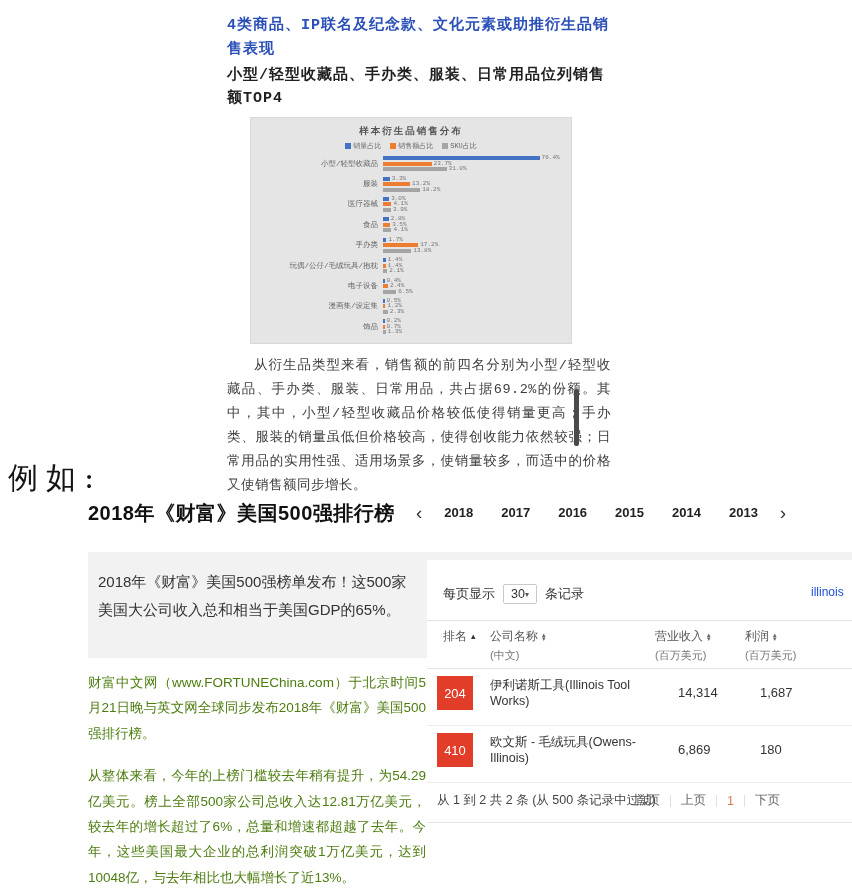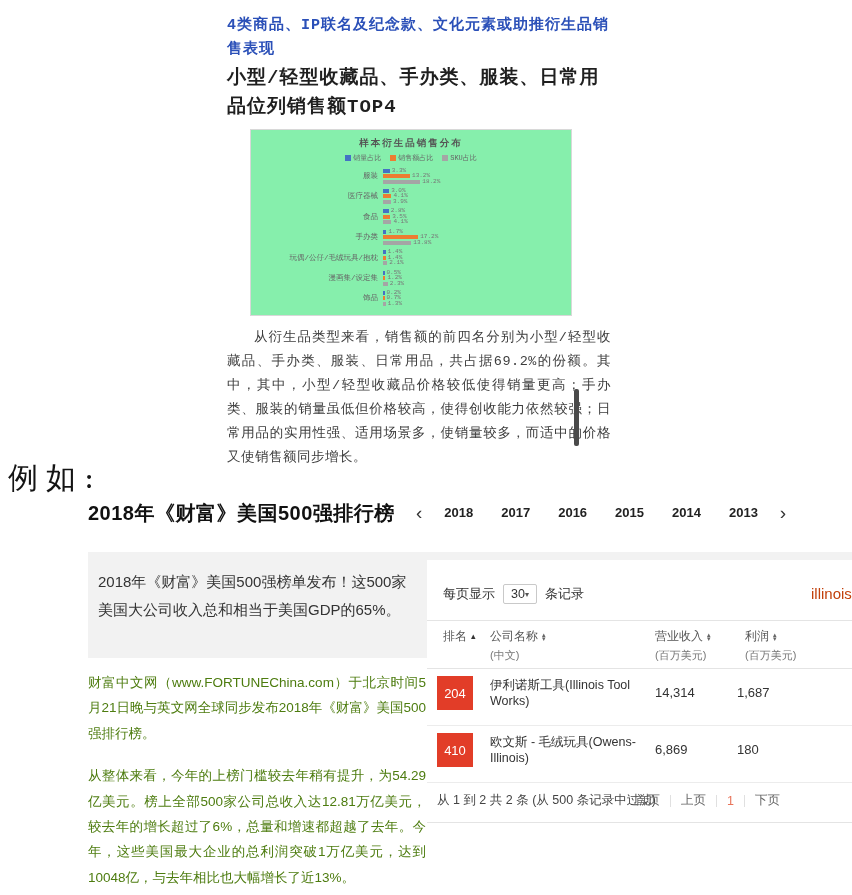--- a/index.html
+++ b/index.html
@@ -2,22 +2,22 @@
 <html><head>
 <meta charset="utf-8">
 <style>
   html,body{margin:0;padding:0;background:#ffffff;}
   .page{position:relative;width:852px;height:895px;background:#fff;overflow:hidden;
         font-family:"Liberation Sans","DejaVu Sans",sans-serif;}
 
   
   .report{position:absolute;left:227px;top:14px;width:384px;filter:blur(0.3px);font-family:Liberation Mono, monospace;}
   .r-title{margin:0;font-size:15px;font-weight:bold;color:#2b50b8;line-height:1.6;letter-spacing:1px;}
-  .r-sub{margin:2px 0 6px 0;font-size:19px;font-weight:bold;color:#1f1f1f;line-height:1.55;letter-spacing:1px;}
-  .chart{margin-left:23px;width:322px;border:1px solid #d8d8d8;background:#86efac;padding:5px 0 6px 0;box-sizing:border-box;}
+  .r-sub{margin:2px 0 6px 0;font-size:15px;font-weight:bold;color:#1f1f1f;line-height:1.55;letter-spacing:1px;}
+  .chart{margin-left:23px;width:322px;border:1px solid #d8d8d8;background:#e5e5e5;padding:5px 0 6px 0;box-sizing:border-box;}
   .c-title{text-align:center;font-size:9.5px;font-weight:bold;color:#555;letter-spacing:2px;margin:2px 0 3px 0;}
   .c-legend{display:flex;justify-content:center;gap:9px;font-size:7px;color:#666;margin-bottom:3px;}
   .c-legend .li{display:flex;align-items:center;gap:2px;}
   .c-legend .sw{width:6px;height:6px;display:inline-block;}
   .c-rows{padding-right:2px;}
   .crow{display:flex;align-items:center;min-height:20.4px;}
   .clabel{width:127px;text-align:right;padding-right:5px;font-size:7.5px;color:#666;flex:none;line-height:1.1;}
   .cbars{display:flex;flex-direction:column;gap:1px;}
   .cline{display:flex;align-items:center;height:4.5px;}
   .cbar{height:4px;flex:none;}
@@ -40,36 +40,36 @@
   .intro{margin:0;padding:16px 0 0 10px;width:322px;font-size:15px;color:#333;line-height:1.85;}
   .paras{position:absolute;left:88px;top:178px;width:338px;height:225px;overflow:hidden;}
   .paras p{margin:0 0 17px 0;font-size:13.5px;color:#4d7c0f;line-height:1.88;text-align:justify;}
 
   
   .panel{position:absolute;left:427px;top:68px;width:470px;height:280px;background:#fff;}
   .controls{position:absolute;left:16px;top:24px;width:440px;font-size:13px;color:#333;display:flex;align-items:center;}
   .select{display:inline-flex;align-items:center;border:1px solid #c9c9c9;border-radius:2px;
           padding:2px 7px;margin:0 8px;font-size:12.5px;color:#333;cursor:pointer;}
   .caret{font-size:8px;color:#555;}
-  .search{position:absolute;left:368px;top:1px;font-size:15px;color:#c2410c;white-space:nowrap;}
+  .search{position:absolute;left:368px;top:1px;font-size:12px;color:#1d4ed8;white-space:nowrap;}
   .hr{position:absolute;left:0;width:470px;height:1px;background:#e4e4e4;}
   .hr1{top:60px;} .hr2{top:108px;} .hrb{top:262px;}
   .thead{position:absolute;left:0;top:68px;width:470px;height:40px;}
   .hcell{position:absolute;top:0;font-size:12px;color:#555;white-space:nowrap;cursor:pointer;}
   .hlabel{font-weight:normal;font-family:Liberation Mono, monospace;}
   .hsub{font-size:11px;color:#777;margin-top:3px;}
   .sort{display:inline-flex;flex-direction:column;vertical-align:middle;margin-left:4px;line-height:0.55;}
   .sort i{font-style:normal;font-size:7px;color:#666;}
   .sort.asc i{font-size:9px;color:#333;}
   .trow{position:absolute;left:0;width:470px;height:34px;}
   .badge{position:absolute;left:10px;top:0;width:36px;height:34px;color:#fff;font-size:13px;
          display:flex;align-items:center;justify-content:center;}
   .tname{position:absolute;left:63px;top:0;width:160px;font-size:12.5px;color:#333;line-height:1.3;
          display:flex;align-items:center;height:34px;}
-  .tnum{position:absolute;top:0;font-size:13px;color:#333;line-height:34px;}
+  .tnum{position:absolute;top:0;font-size:13px;color:#333;line-height:34px;margin-left:23px;}
   .rdiv{position:absolute;left:0;width:470px;height:1px;background:#ececec;}
   .tfoot{position:absolute;left:10px;top:232px;width:455px;height:20px;font-size:12.5px;color:#444;}
   .pager{position:absolute;left:188px;top:0;display:flex;align-items:center;}
   .pg{padding:0 10px;color:#666;cursor:pointer;font-size:12.5px;}
   .pg.active{color:#e8745a;}
   .psep{width:1px;height:12px;background:#e0e0e0;}
 </style>
 </head>
 <body>
 
@@ -89,20 +89,37 @@
             <span class="sw" style="background: rgb(237, 125, 49);"></span>
             <span>销售额占比</span>
           </span>
           <span class="li">
             <span class="sw" style="background: rgb(165, 165, 165);"></span>
             <span>SKU占比</span>
           </span>
         </div>
       <div class="c-rows" id="chartRows">
           <div class="crow">
+            <div class="clabel">小型/轻型收藏品</div>
+            <div class="cbars">
+              <div class="cline">
+                <span class="cbar" style="width: 156.62px; background: rgb(68, 114, 196);"></span>
+                <span class="cval">76.4%</span>
+              </div>
+              <div class="cline">
+                <span class="cbar" style="width: 48.585px; background: rgb(237, 125, 49);"></span>
+                <span class="cval">23.7%</span>
+              </div>
+              <div class="cline">
+                <span class="cbar" style="width: 63.55px; background: rgb(165, 165, 165);"></span>
+                <span class="cval">31.0%</span>
+              </div>
+            </div>
+          </div>
+          <div class="crow">
             <div class="clabel">服装</div>
             <div class="cbars">
               <div class="cline">
                 <span class="cbar" style="width: 6.765px; background: rgb(68, 114, 196);"></span>
                 <span class="cval">3.3%</span>
               </div>
               <div class="cline">
                 <span class="cbar" style="width: 27.06px; background: rgb(237, 125, 49);"></span>
                 <span class="cval">13.2%</span>
               </div>
@@ -170,20 +187,37 @@
                 <span class="cbar" style="width: 2.87px; background: rgb(68, 114, 196);"></span>
                 <span class="cval">1.4%</span>
               </div>
               <div class="cline">
                 <span class="cbar" style="width: 2.87px; background: rgb(237, 125, 49);"></span>
                 <span class="cval">1.4%</span>
               </div>
               <div class="cline">
                 <span class="cbar" style="width: 4.305px; background: rgb(165, 165, 165);"></span>
                 <span class="cval">2.1%</span>
+              </div>
+            </div>
+          </div>
+          <div class="crow">
+            <div class="clabel">电子设备</div>
+            <div class="cbars">
+              <div class="cline">
+                <span class="cbar" style="width: 1.5px; background: rgb(68, 114, 196);"></span>
+                <span class="cval">0.4%</span>
+              </div>
+              <div class="cline">
+                <span class="cbar" style="width: 4.92px; background: rgb(237, 125, 49);"></span>
+                <span class="cval">2.4%</span>
+              </div>
+              <div class="cline">
+                <span class="cbar" style="width: 13.325px; background: rgb(165, 165, 165);"></span>
+                <span class="cval">6.5%</span>
               </div>
             </div>
           </div>
           <div class="crow">
             <div class="clabel">漫画集/设定集</div>
             <div class="cbars">
               <div class="cline">
                 <span class="cbar" style="width: 1.5px; background: rgb(68, 114, 196);"></span>
                 <span class="cval">0.5%</span>
               </div>

